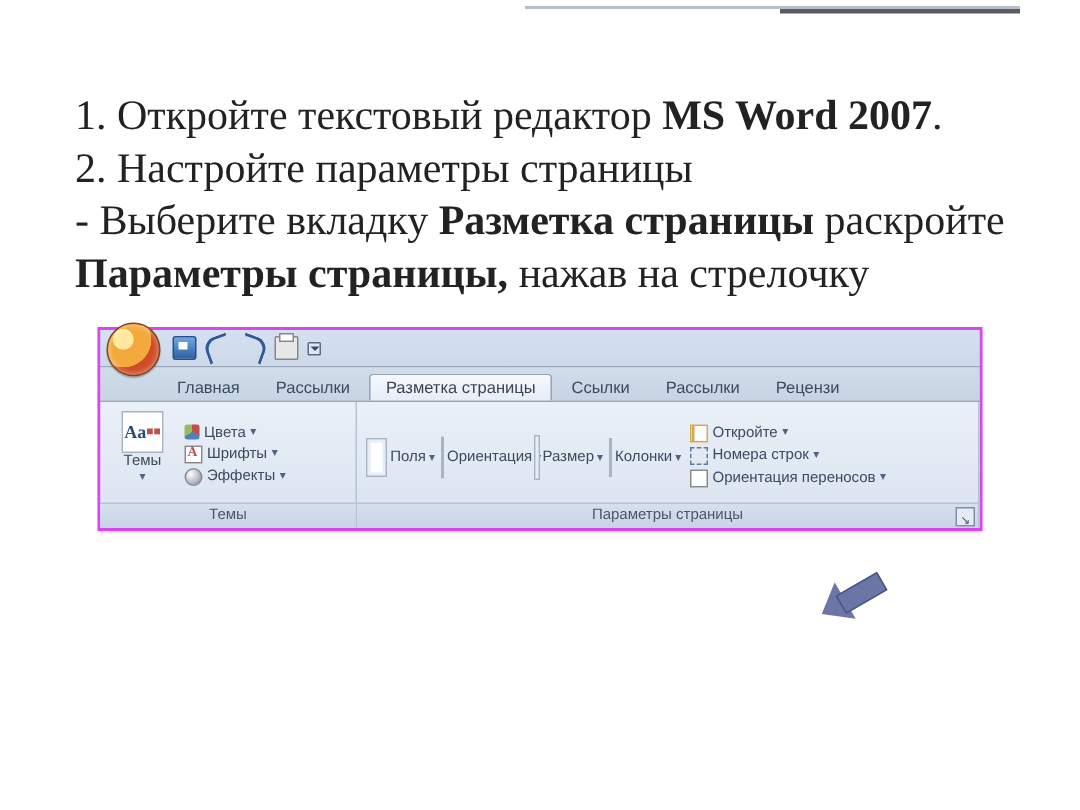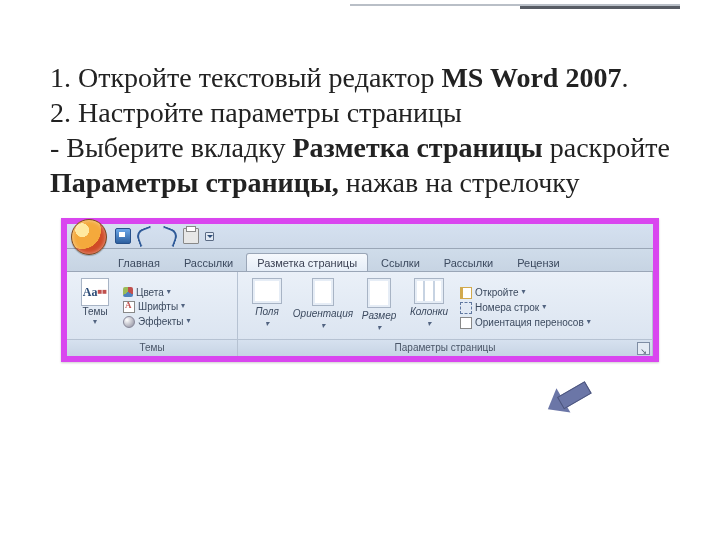--- a/index.html
+++ b/index.html
@@ -37,21 +37,21 @@
     line-height: 1.25;
     margin-bottom: 18px;
   }
   .instructions b { font-weight: 700; }
 
   .ribbon-shot {
     margin: 8px auto 0 auto;
     width: 586px;
     font-family: "Segoe UI", Tahoma, sans-serif;
     font-size: 11px;
-    border: 6px solid #d946ef;
+    border: 2px solid #d946ef;
     background: #e9eef5;
     box-shadow: 0 1px 2px rgba(0,0,0,.2);
   }
 
   
   .titlebar {
     display: flex;
     align-items: center;
     height: 24px;
     background: linear-gradient(#d5e1f0, #cdd9e9);
@@ -125,22 +125,22 @@
   }
   .dialog-launcher {
     position:absolute; right:2px; top:2px;
     width:11px; height:11px;
     border:1px solid #7e8da4;
     background:#e4ebf4;
   }
   .dialog-launcher::after{content:"↘";font-size:8px;color:#4a5668;line-height:10px;}
 
   .big {
-    display:flex;flex-direction:column;align-items:center;justify-content:flex-start;
-    width:46px; padding-top:2px; font-size:10px; color:#3c4a5f; gap:2px;font-style:italic;
+    display:flex;flex-direction:row;align-items:center;justify-content:flex-start;
+    width:46px; padding-top:2px; font-size:10px; color:#3c4a5f; gap:2px;
   }
   .big .ic {width:28px;height:24px;border:1px solid #a8b4c5;background:#fff;box-shadow:inset 0 0 0 2px #e6edf6;}
   .big .dd {font-size:8px;color:#516380;}
 
   .stack { display:flex;flex-direction:column;gap:1px;justify-content:center;}
   .stack-row { display:flex;align-items:flex-start;gap:3px;font-size:10px;color:#3c4a5f;padding:1px 2px;}
   .dot {width:10px;height:10px;display:inline-block;}
   .dot-colors{background:conic-gradient(#c0504d 0 33%, #4f81bd 0 66%, #9bbb59 0);border-radius:2px;}
   .dot-fonts{background:#fff;border:1px solid #888;position:relative;}
   .dot-fonts::after{content:"A";position:absolute;left:1px;top:-2px;font:700 9px/10px Georgia;color:#c0504d;}

